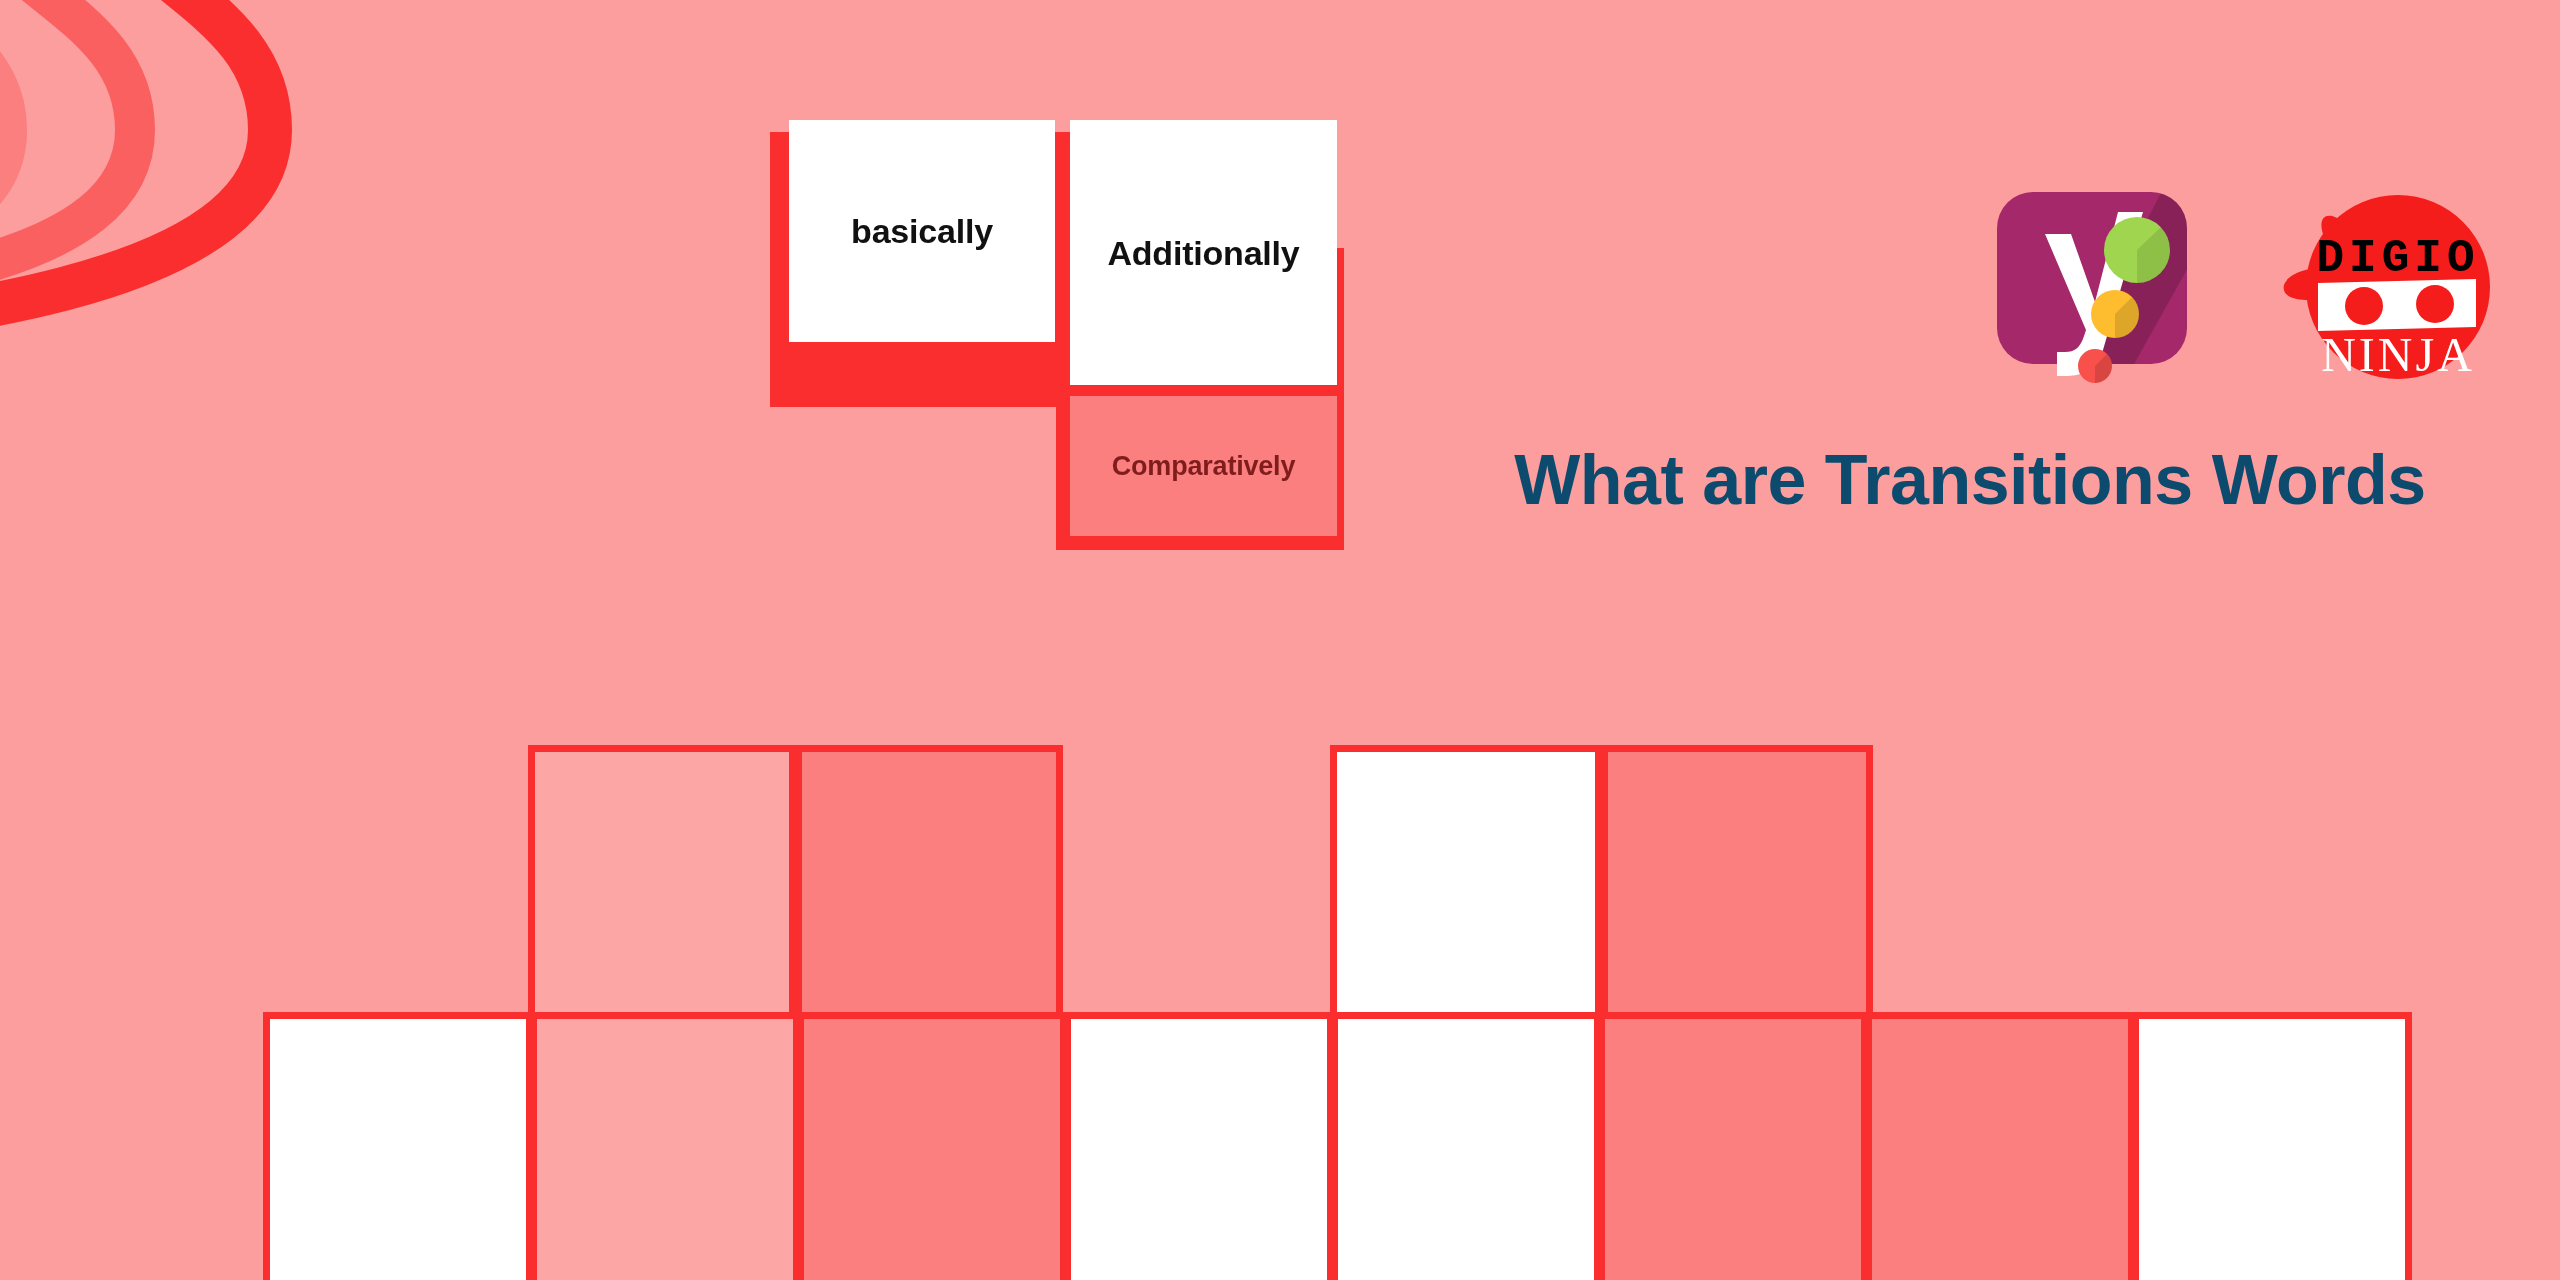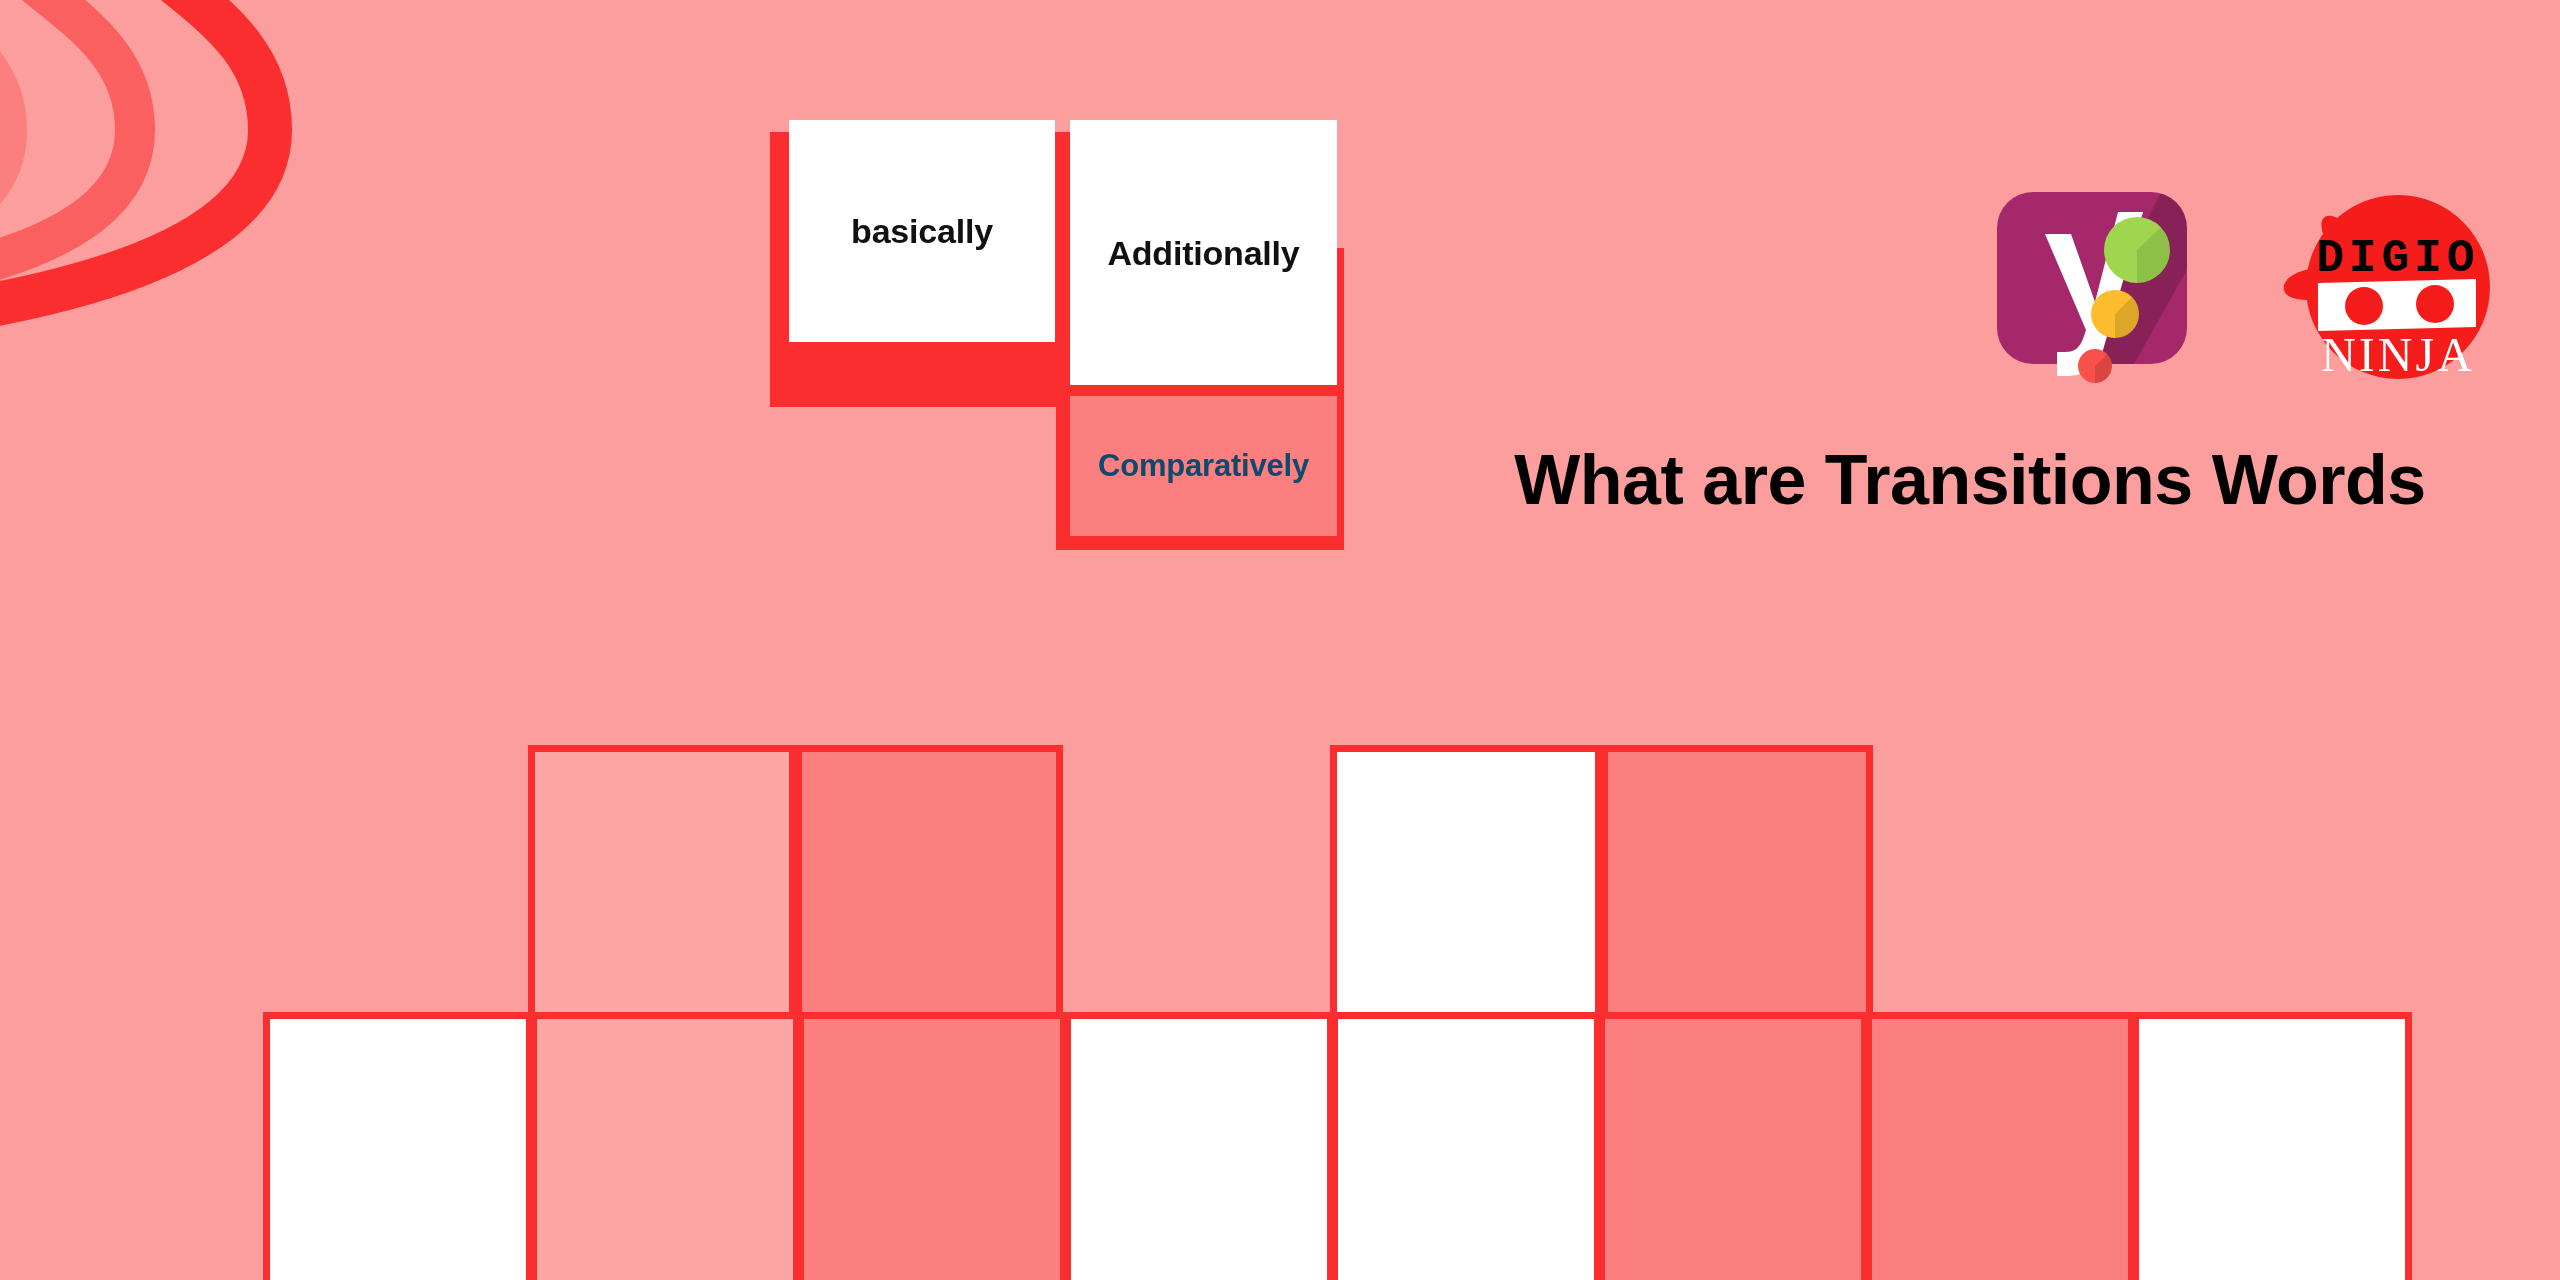--- a/index.html
+++ b/index.html
@@ -19,35 +19,35 @@
   .tetro{position:absolute;}
   .tile-frame{position:absolute;background:#FA2E2E;}
   .tile-face{position:absolute;}
   .tile-face.white{background:#FFFFFF;}
   .tile-face.pinkish{background:#FB7F7F;}
   .tile-label{
     position:absolute;left:0;right:0;top:50%;transform:translateY(-50%);
     text-align:center;font-weight:700;letter-spacing:-0.2px;
   }
   .tile-label.dark{color:#111111;font-size:34px;}
-  .tile-label.light{color:#0c4a6e;font-size:31px;}
+  .tile-label.light{color:#7f1d1d;font-size:27px;}
 
   
   .cell{position:absolute;border:7px solid #FA2E2E;box-sizing:border-box;}
   .cell.white{background:#FFFFFF;}
   .cell.pale{background:#FCA6A6;}
   .cell.mid{background:#FB7F7F;}
 
   
   .yoast-logo{position:absolute;}
   .digio-logo{position:absolute;}
 
   
   .title{
-    position:absolute;color:#000000;font-weight:700;
+    position:absolute;color:#0c4a6e;font-weight:700;
     font-size:70px;line-height:1.16;text-align:center;
     letter-spacing:-0.5px;
   }
   .title .ln{display:block;white-space:nowrap;}
 </style>
 </head>
 <body>
 
 <div id="stage">
 

